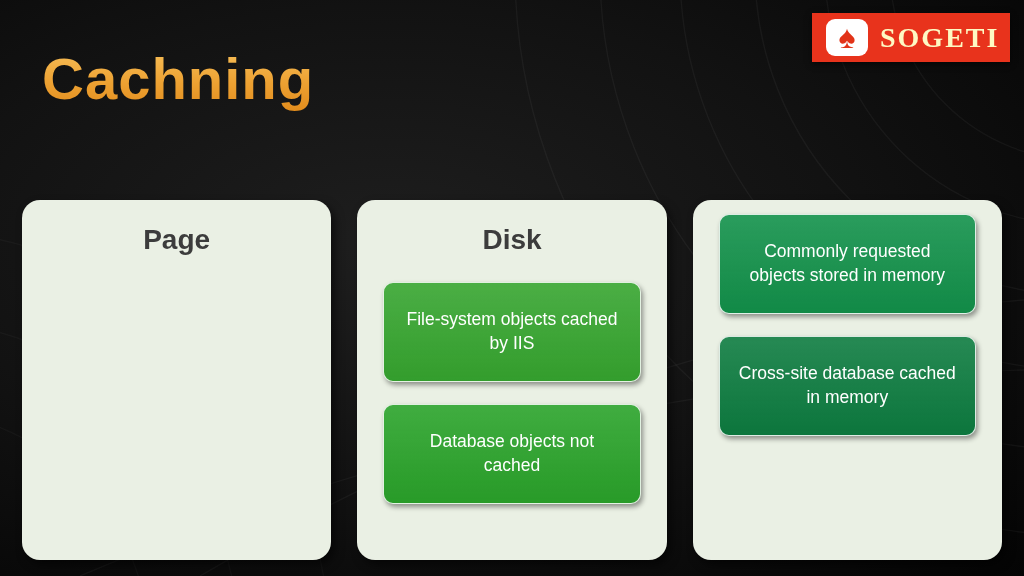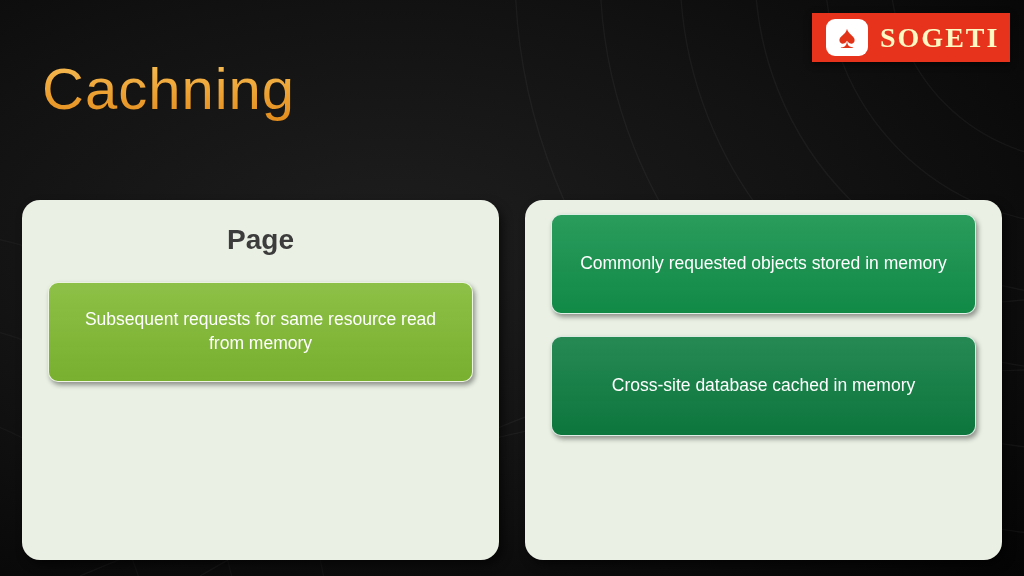--- a/index.html
+++ b/index.html
@@ -8,22 +8,22 @@
     background:#0a0a0a;
     font-family:"Liberation Sans", sans-serif;
   }
   .bg {
     position:absolute; inset:0;
     background:radial-gradient(ellipse at 38% 42%, #1e1e1e 0%, #121212 50%, #040404 100%);
   }
   svg.mesh { position:absolute; inset:0; width:1024px; height:576px; }
 
   .title {
-    position:absolute; left:42px; top:16px;
-    font-size:58px; font-weight:400; letter-spacing:1px;
+    position:absolute; left:42px; top:6px;
+    font-size:58px; font-weight:700; letter-spacing:1px;
     background:linear-gradient(180deg, #f8c25d 0%, #eda233 55%, #e28c1c 100%);
     -webkit-background-clip:text; background-clip:text; color:transparent;
   }
 
   .logo {
     position:absolute; right:14px; top:13px;
     width:198px; height:49px;
     display:flex; align-items:center; gap:12px;
     padding:0 14px; box-sizing:border-box;
     box-shadow:0 2px 6px rgba(0,0,0,0.6);
@@ -91,22 +91,26 @@
 
 <div class="logo" style="background-color: rgb(232, 51, 28);">
   <div class="spade-box">♠</div>
   <span class="logo-text">SOGETI</span>
 </div>
 
 <div class="columns">
 
   <div class="column">
     <div class="col-heading">Page</div>
-    <div class="box" style="background-color: rgb(127, 185, 50);">Subsequent requests for same resource read from memory</div>
   </div>
 
+  <div class="column">
+    <div class="col-heading">Disk</div>
+    <div class="box" style="background-color: rgb(54, 165, 47);">File-system objects cached by IIS</div>
+    <div class="box" style="background-color: rgb(42, 163, 42);">Database objects not cached</div>
+  </div>
 
   <div class="column">
-    <div class="box" style="background-color: rgb(18, 145, 74); text-align: right;">Commonly requested objects stored in memory</div>
+    <div class="box" style="background-color: rgb(18, 145, 74);">Commonly requested objects stored in memory</div>
     <div class="box" style="background-color: rgb(13, 124, 64);">Cross-site database cached in memory</div>
   </div>
 
 </div>
 
 </body></html>

